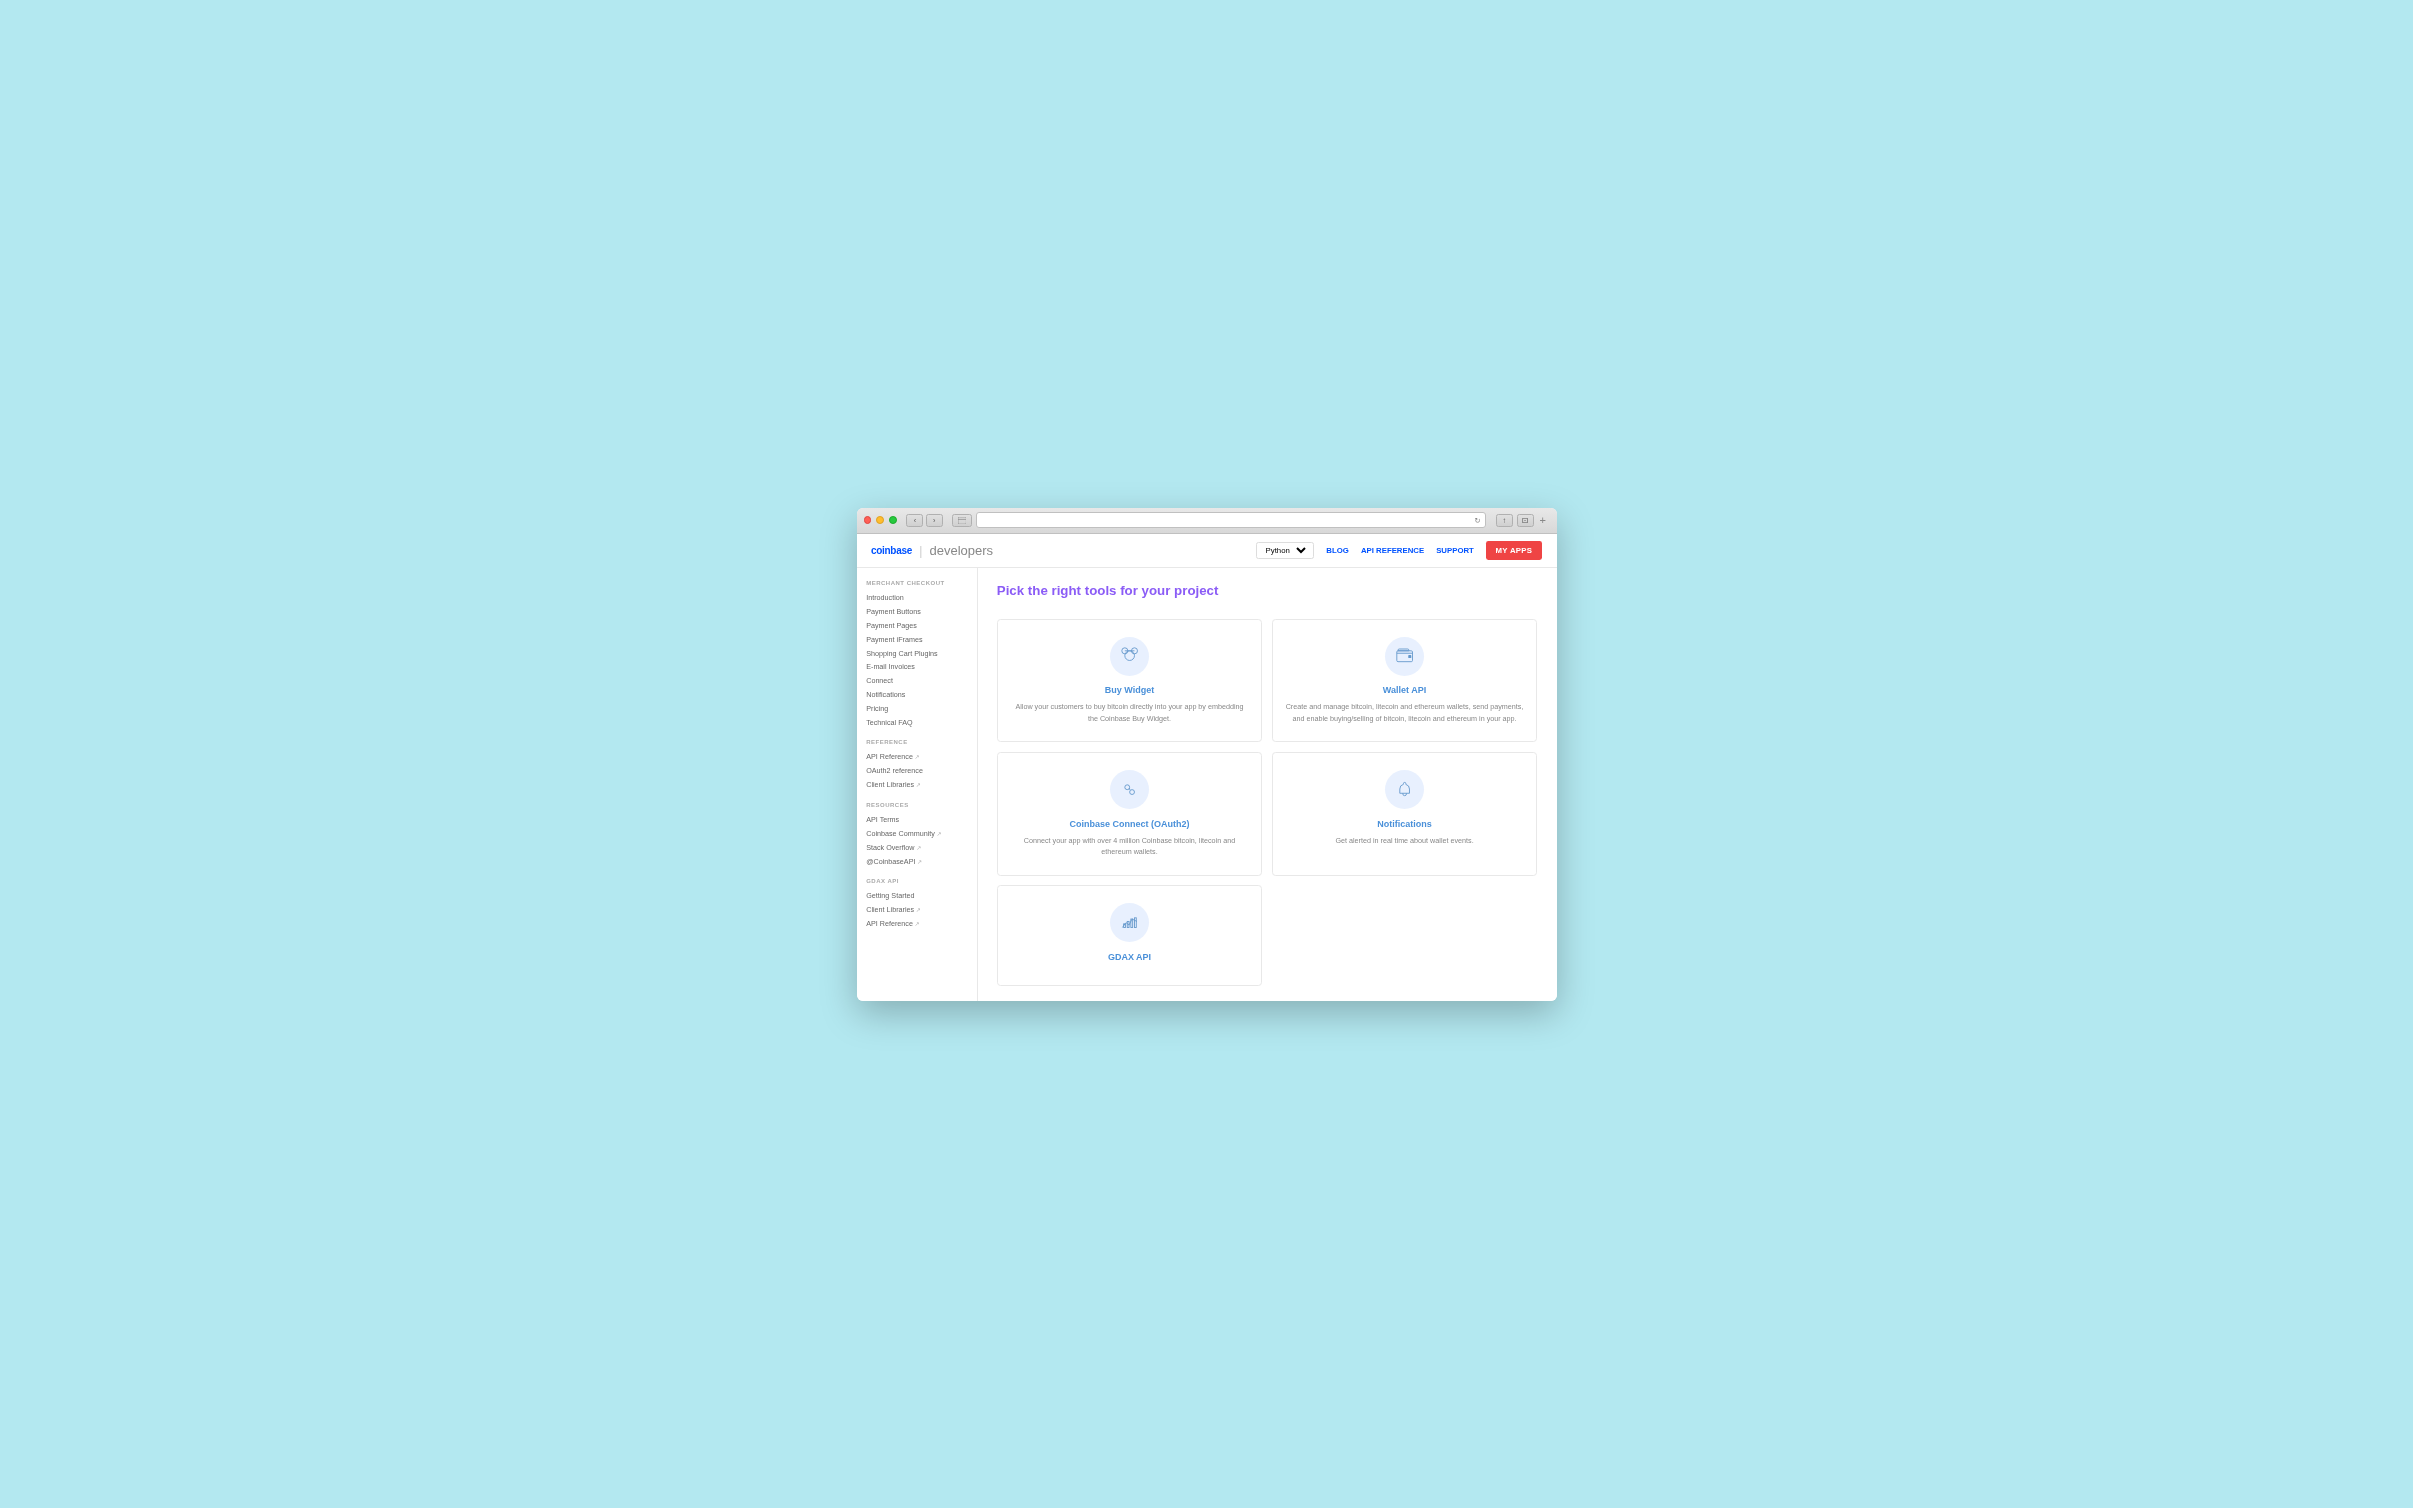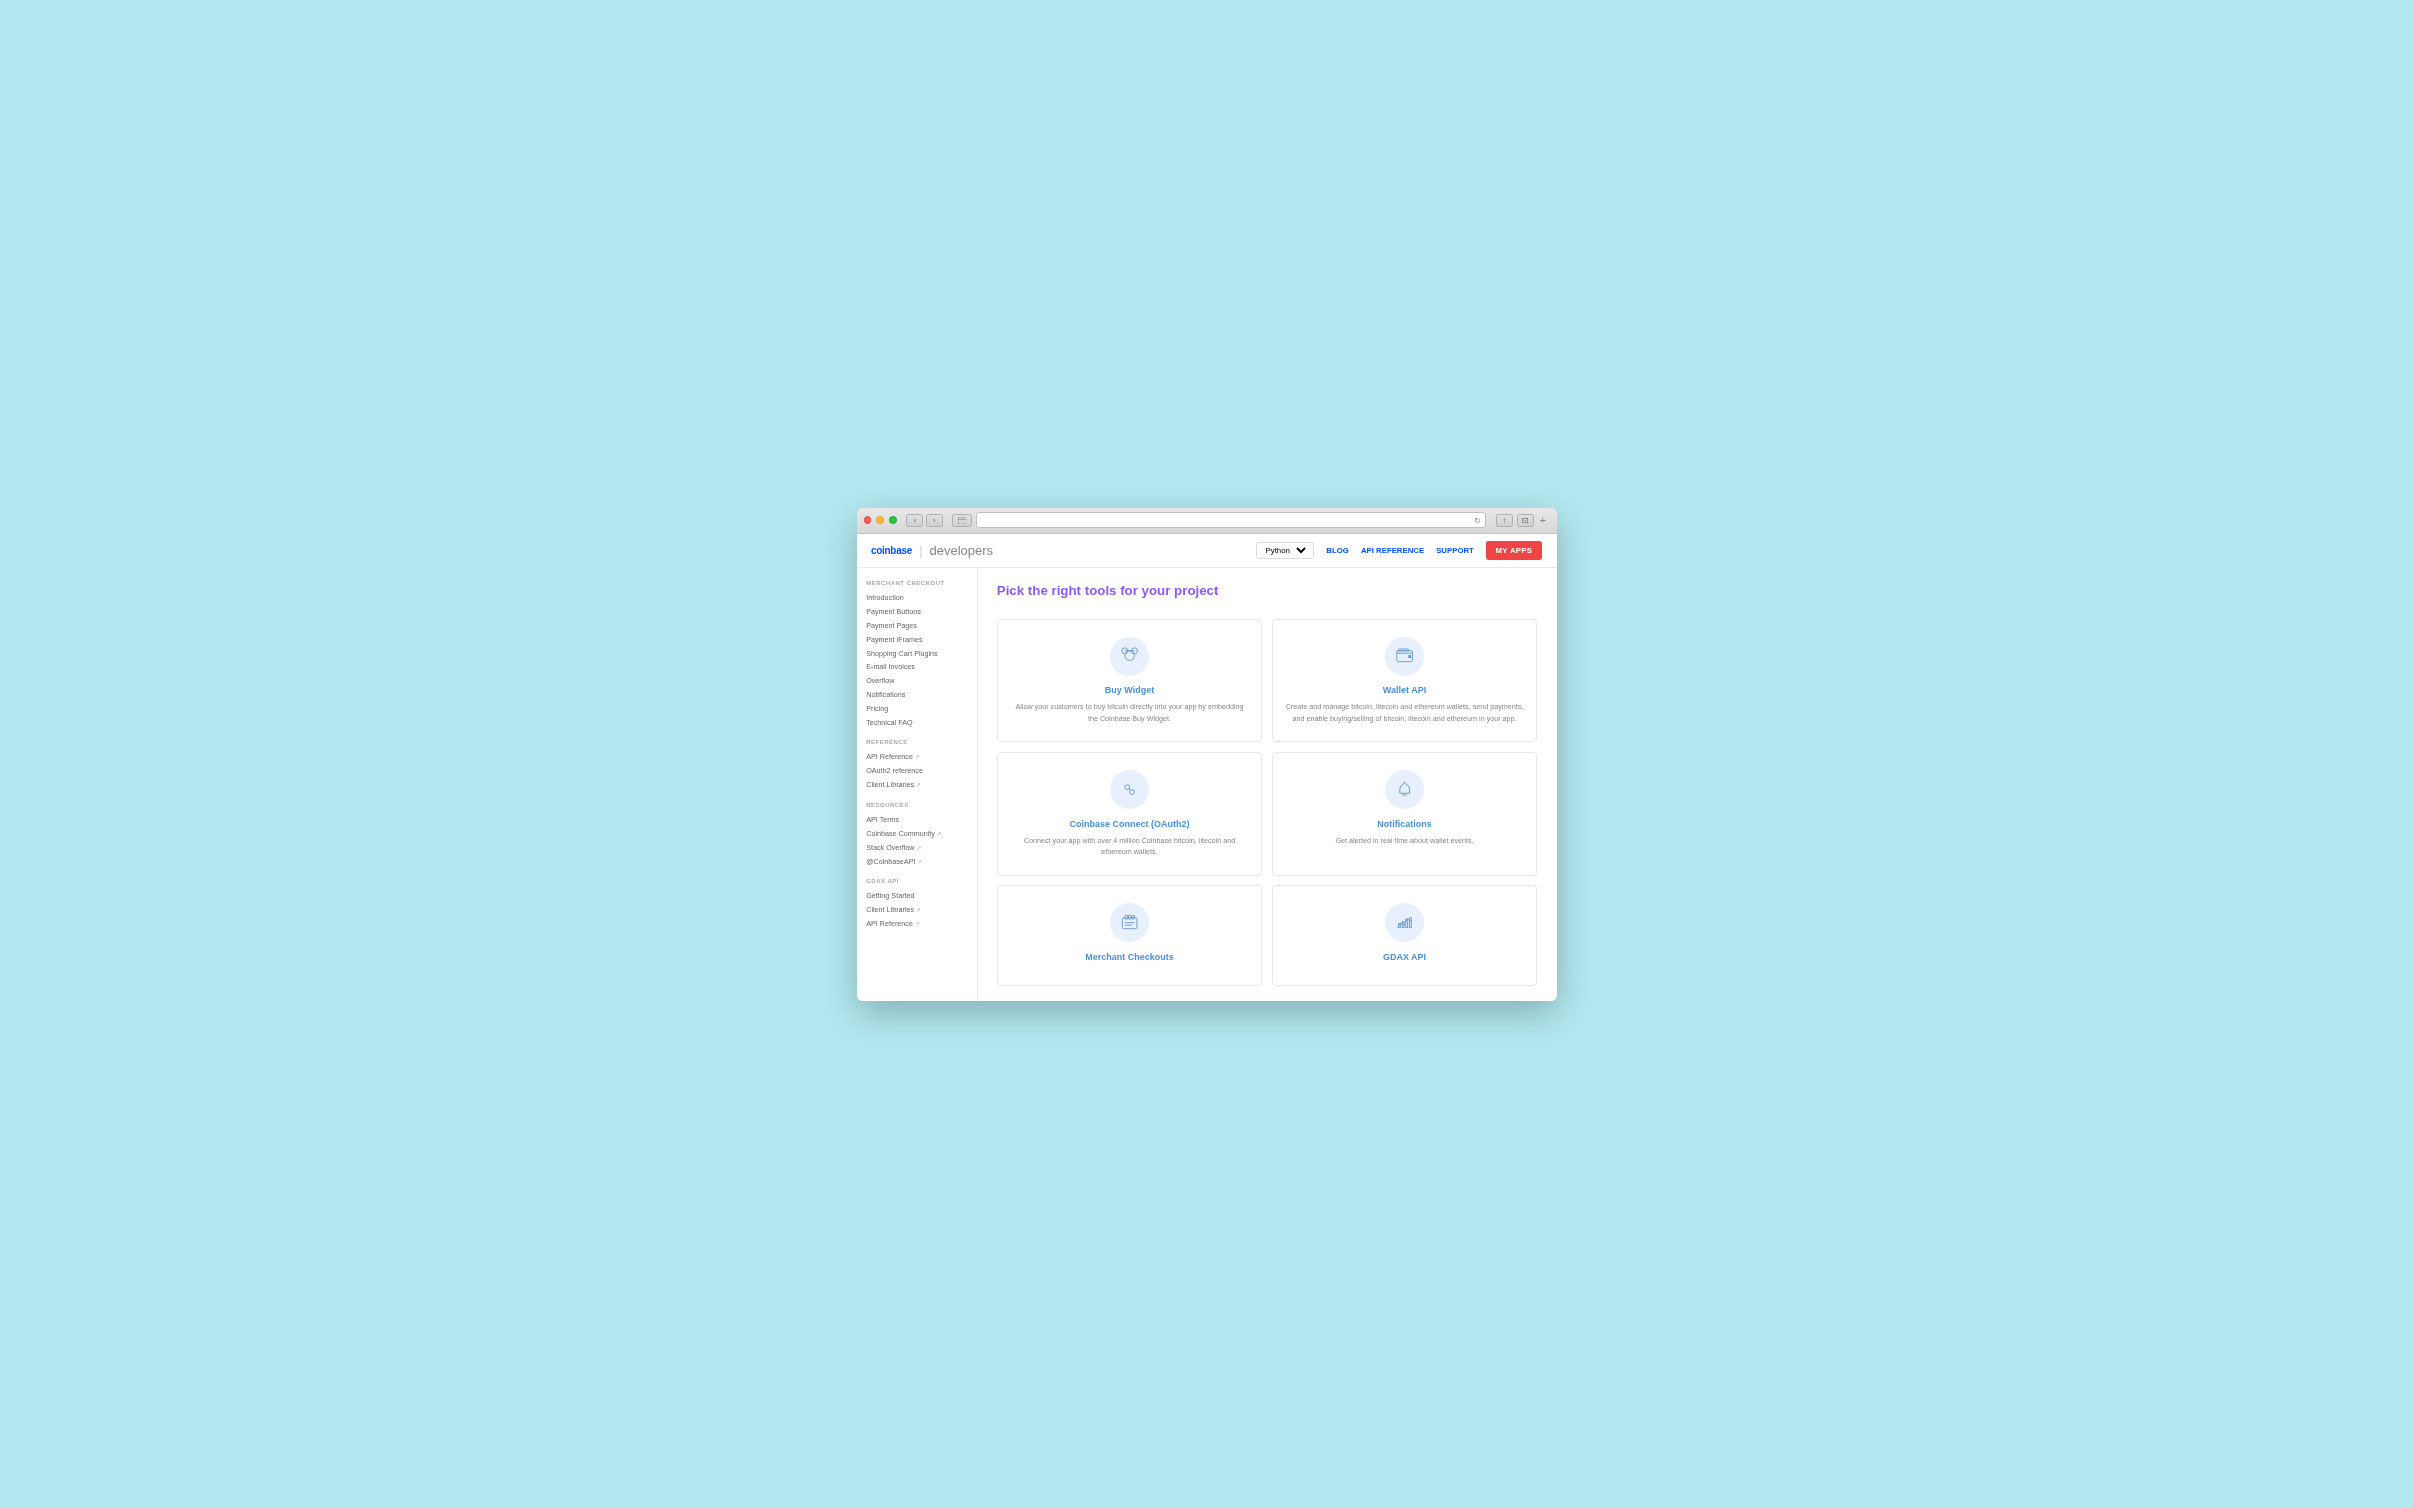--- a/index.html
+++ b/index.html
@@ -392,21 +392,21 @@
 
       <nav class="sidebar">
 
         <div class="sidebar-section-title">MERCHANT CHECKOUT</div>
         <a class="sidebar-link">Introduction</a>
         <a class="sidebar-link">Payment Buttons</a>
         <a class="sidebar-link">Payment Pages</a>
         <a class="sidebar-link">Payment iFrames</a>
         <a class="sidebar-link">Shopping Cart Plugins</a>
         <a class="sidebar-link">E-mail Invoices</a>
-        <a class="sidebar-link">Overflow</a>
+        <a class="sidebar-link">Connect</a>
         <a class="sidebar-link">Notifications</a>
         <a class="sidebar-link">Pricing</a>
         <a class="sidebar-link">Technical FAQ</a>
 
         <div class="sidebar-section-title">REFERENCE</div>
         <a class="sidebar-link sidebar-link-ext">API Reference</a>
         <a class="sidebar-link">OAuth2 reference</a>
         <a class="sidebar-link sidebar-link-ext">Client Libraries</a>
 
         <div class="sidebar-section-title">RESOURCES</div>
@@ -469,33 +469,20 @@
             <div class="card-icon-wrapper">
               <svg viewBox="0 0 32 32">
                 <path d="M16 4a2 2 0 00-2 2v1.1A8 8 0 008 15v7h16v-7a8 8 0 00-6-7.74V6a2 2 0 00-2-2z"></path>
                 <path d="M13 22v1a3 3 0 006 0v-1"></path>
               </svg>
             </div>
             <div class="card-title">Notifications</div>
             <div class="card-description">Get alerted in real time about wallet events.</div>
           </div>
 
-          <div class="card">
-            <div class="card-icon-wrapper">
-              <svg viewBox="0 0 32 32">
-                <rect x="4" y="8" width="24" height="18" rx="2"></rect>
-                <rect x="8" y="4" width="5" height="6" rx="1"></rect>
-                <rect x="14" y="4" width="5" height="6" rx="1"></rect>
-                <rect x="20" y="4" width="4" height="6" rx="1"></rect>
-                <line x1="8" y1="16" x2="24" y2="16"></line>
-                <line x1="8" y1="20" x2="20" y2="20"></line>
-              </svg>
-            </div>
-            <div class="card-title">Merchant Checkouts</div>
-          </div>
 
           <div class="card">
             <div class="card-icon-wrapper">
               <svg viewBox="0 0 32 32">
                 <polyline points="4,24 10,16 15,20 20,10 28,14"></polyline>
                 <rect x="6" y="18" width="3" height="6"></rect>
                 <rect x="12" y="14" width="3" height="10"></rect>
                 <rect x="18" y="10" width="3" height="14"></rect>
                 <rect x="24" y="8" width="3" height="16"></rect>
               </svg>

